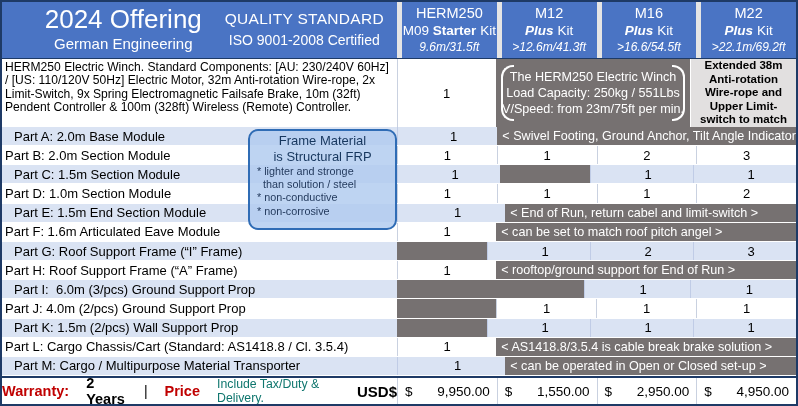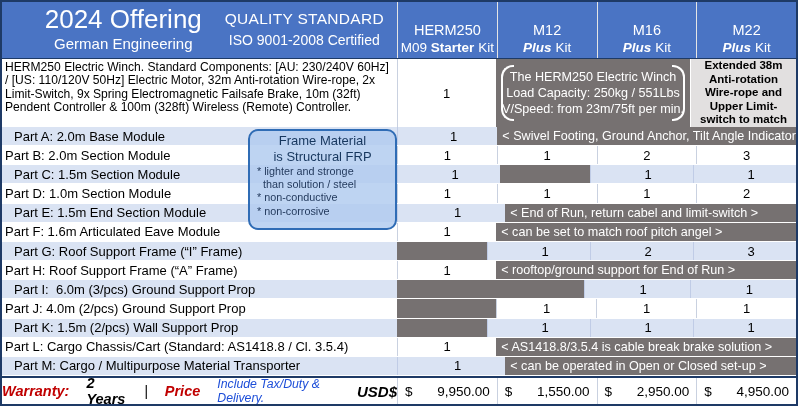--- a/index.html
+++ b/index.html
@@ -8,21 +8,21 @@
 
   
   .hdr { height:57px; display:flex; background:#4a74c4; color:#fff; border-bottom:1px solid #1e3a66; flex:0 0 auto; }
   .hdr-left { width:395px; display:flex; flex:0 0 395px; }
   .hdr-offer { flex:1; text-align:center; padding-top:2px;padding-left:33px; }
   .offer-title { font-size:26px; line-height:30px; }
   .offer-sub { font-size:15px; line-height:19px; }
   .hdr-quality { flex:1.05; text-align:center; padding-top:8px; }
   .q1 { font-size:15.5px; line-height:18px; letter-spacing:.3px; }
   .q2 { font-size:14px; line-height:18px; margin-top:3px; }
-  .hcol { flex:1; text-align:center; border-left:1px solid #e5e5e5; padding-top:19px; }
+  .hcol { flex:1; text-align:center; border-left:5px solid #e5e5e5; padding-top:2px; }
   .hname { font-size:14.5px; line-height:18px; }
   .hkit { font-size:13.5px; line-height:17px; }
   .hkit .kb { font-weight:bold; }
   .hkit .it { font-style:italic; }
   .hrange { font-size:12px; font-style:italic; line-height:16px; }
 
   
   .desc { height:68px; display:flex; background:#fff; flex:0 0 auto; }
   .desc-text { width:395px; flex:0 0 395px; font-size:12.1px; line-height:13.4px; padding:2px 2px 0 3px; color:#000; }
   .desc-qty { flex:1; display:flex; align-items:center; justify-content:center; font-size:13px; border-left:1px solid #c9d1e0; }
@@ -44,25 +44,25 @@
   .span3 { flex:3; background:#767171; color:#fff; font-size:12.6px; display:flex; align-items:center; padding-left:5px; white-space:pre; }
 
   
   .callout { position:absolute; left:246px; top:2px; width:149px; height:101px; background:rgba(176,203,239,0.82); border:2px solid #2f6cb5; border-radius:10px; padding:2px 0 0 0; }
   .co-t { text-align:center; font-size:13px; color:#17375e; line-height:15.5px; }
   .co-b { font-size:10.8px; color:#243b5e; line-height:12.6px; margin-left:7px; margin-top:1px; }
   .co-b.ind { margin-left:13px; margin-top:0; }
 
   
   .ftr { height:28px; flex:0 0 auto; display:flex; border-top:2px solid #1e3a66; background:#fff; }
-  .ftr-label { width:395px; flex:0 0 395px; display:flex; align-items:center; justify-content:center; gap:17px;font-style:italic; }
+  .ftr-label { width:395px; flex:0 0 395px; display:flex; align-items:center; justify-content:center; gap:17px; }
   .w-lab, .p-lab { color:#c00000; font-weight:bold; font-size:14.5px; }
   .w-val { font-weight:bold; font-size:14.5px; color:#000; }
   .divider { font-size:14px; color:#000; }
-  .p-note { font-size:12.3px; color:#1d4ed8; }
+  .p-note { font-size:12.3px; color:#0f766e; }
   .cur { font-weight:bold; font-size:15px; color:#000; }
   .price { flex:1; display:flex; justify-content:space-between; align-items:center; padding:0 7px; font-size:13.5px; border-left:1px solid #c9d1e0; color:#000; }
 </style>
 </head>
 <body>
 
 <div class="sheet">
 
   <div class="hdr">
     <div class="hdr-left">

